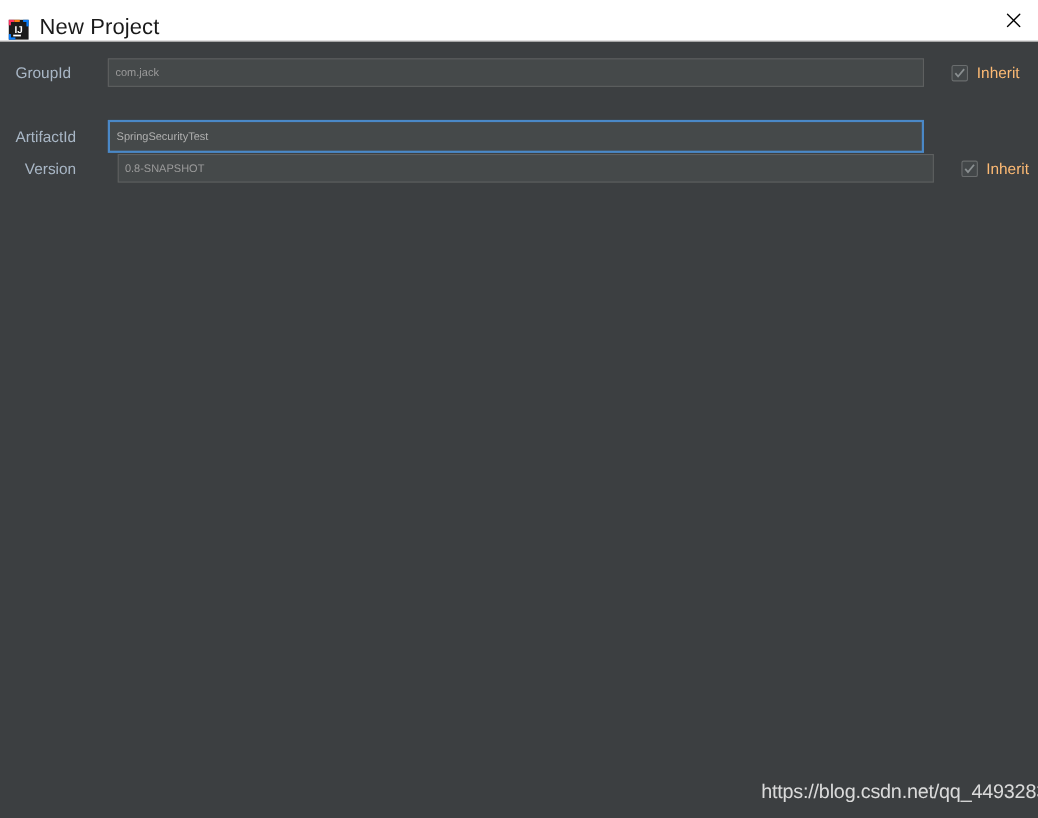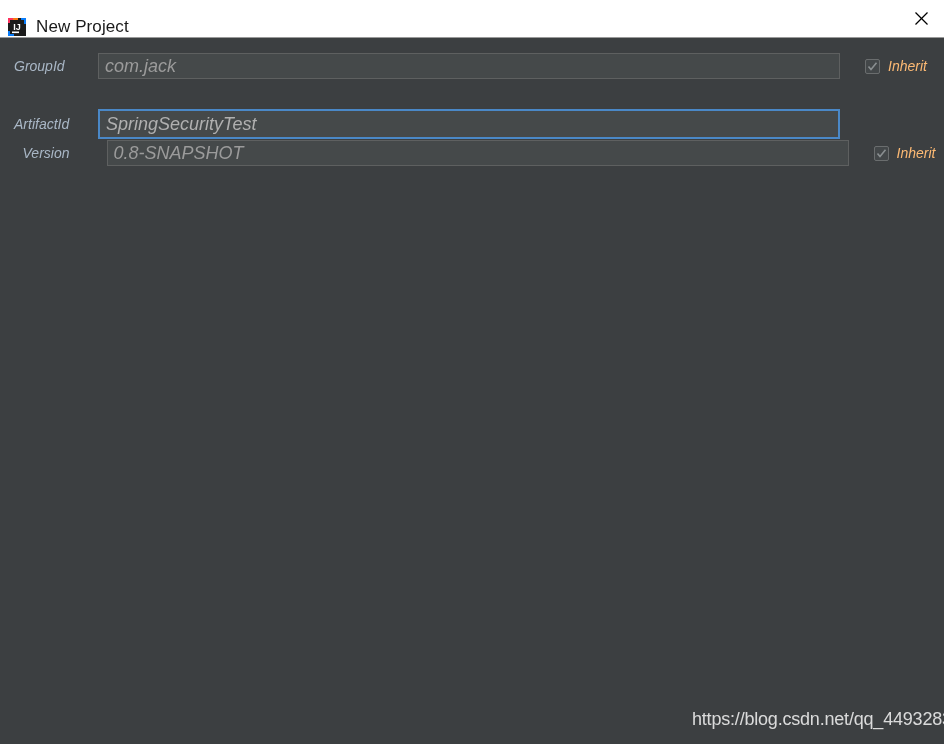--- a/index.html
+++ b/index.html
@@ -35,21 +35,21 @@
   }
   .title-icon {
     width: 20px;
     height: 20px;
     margin-left: 7px;
     margin-right: 9px;
     flex: 0 0 auto;
     position: relative;
   }
   .title-text {
-    font-size: 17px;
+    font-size: 20px;
     color: #1a1a1a;
     letter-spacing: .1px;
     white-space: nowrap;
   }
   .close-btn {
     position: absolute;
     right: 0; top: 0;
     width: 46px;
     height: 37px;
     display: flex;
@@ -65,42 +65,41 @@
     top: 38px;
     width: 944px;
   }
   .row {
     position: absolute;
     left: 0;
     width: 944px;
     height: 28px;
     display: flex;
     align-items: center;
-    font-style: italic;
   }
   .row-groupid   { top: 14px; }
   .row-artifactid{ top: 72px; }
   .row-version   { top: 101px; justify-content: center; }
 
   .field-label {
     width: 84px;
     margin-left: 14px;
     font-size: 14px;
     color: #a9b7c6;
     white-space: nowrap;
     flex: 0 0 auto;
   }
   .text-input {
     width: 742px;
     height: 26px;
     box-sizing: border-box;
     background: #45494a;
     border: 1px solid #5e6060;
     color: #9b9b9b;
-    font-size: 18px;
+    font-size: 10px;
     font-family: "Liberation Sans", sans-serif;
     padding: 0 6px;
     display: flex;
     align-items: center;
     white-space: nowrap;
     overflow: hidden;
     flex: 0 0 auto;
   }
   .text-input.focused {
     border: 2px solid #4a88c7;

